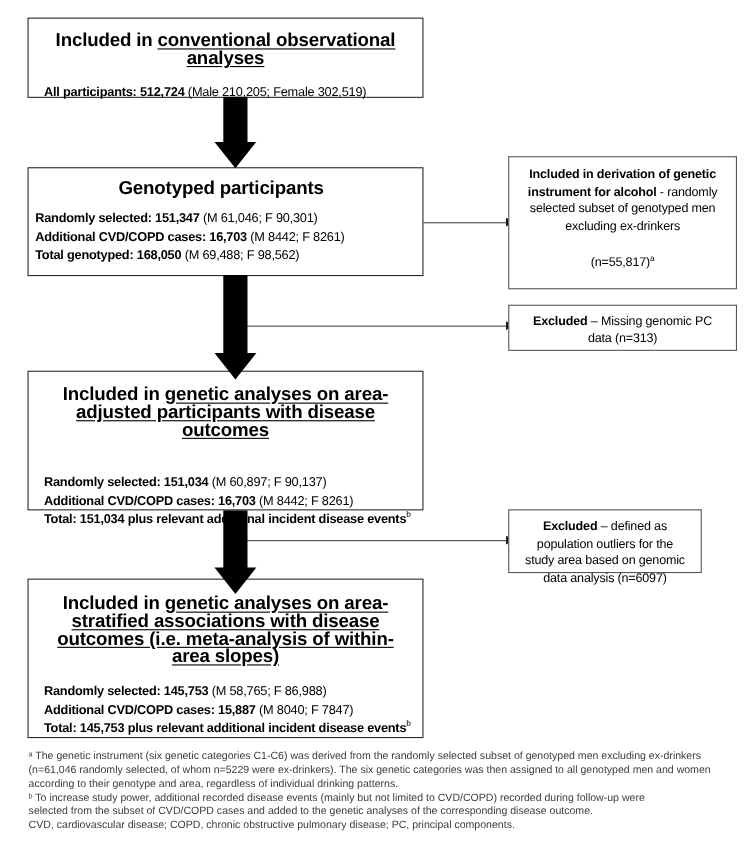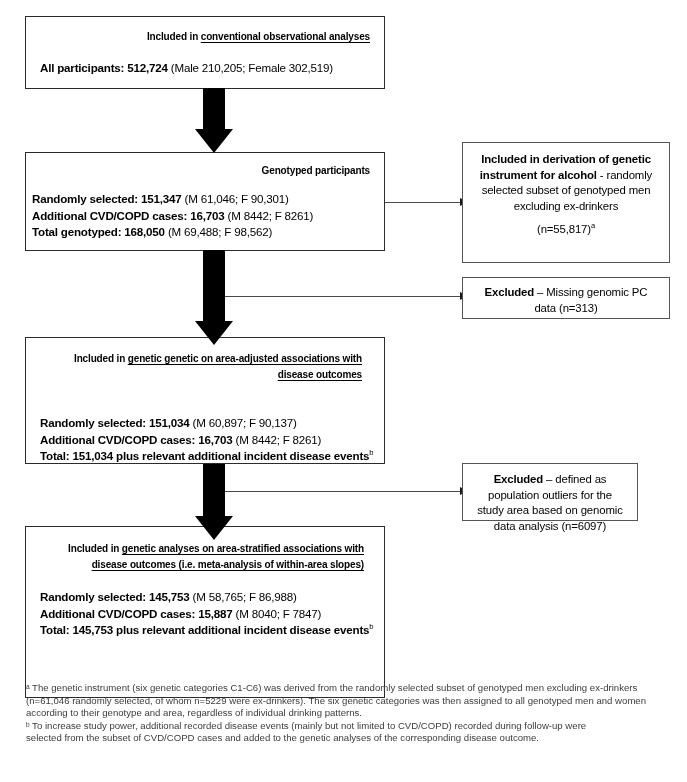--- a/index.html
+++ b/index.html
@@ -25,23 +25,23 @@
   }
   .node-main {
     border: 1px solid #2b2b2b;
   }
   .node-side {
     border: 1px solid #555555;
   }
 
   .hdr {
     font-weight: bold;
-    font-size: 10px;
+    font-size: 17px;
     line-height: 16px;
-    text-align: right;
+    text-align: center;
     letter-spacing: -0.15px;
   }
   .hdr u { text-decoration: underline; text-underline-offset: 1.5px; }
 
   .lines {
     font-size: 11.6px;
     line-height: 16.5px;
     text-align: left;
     letter-spacing: -0.2px;
   }
@@ -180,70 +180,71 @@
       <b>Additional CVD/COPD cases: 16,703</b><span> (M 8442; F 8261)</span>
     </div>
     <div class="ln">
       <b>Total genotyped: 168,050</b><span> (M 69,488; F 98,562)</span>
     </div>
   </div>
 </div>
 
 <div class="node node-main" style="left:25px; top:337px; width:360px; height:127px; padding:13px 14px 0 14px;">
   <div class="hdr" style="padding:0 8px;">
-    <span>Included in </span><u>genetic genetic on area-adjusted associations with disease outcomes</u>
+    <span>Included in </span><u>genetic analyses on area-adjusted participants with disease outcomes</u>
   </div>
   <div class="lines" style="margin-top:32px;">
     <div class="ln">
       <b>Randomly selected: 151,034</b><span> (M 60,897; F 90,137)</span>
     </div>
     <div class="ln">
       <b>Additional CVD/COPD cases: 16,703</b><span> (M 8442; F 8261)</span>
     </div>
     <div class="ln">
       <b>Total: 151,034 plus relevant additional incident disease events</b><sup>b</sup>
     </div>
   </div>
 </div>
 
-<div class="node node-main" style="left:25px; top:526px; width:360px; height:172px; padding:14px 14px 0 14px;">
+<div class="node node-main" style="left:25px; top:526px; width:360px; height:145px; padding:14px 14px 0 14px;">
   <div class="hdr" style="padding:0 6px;">
     <span>Included in </span><u>genetic analyses on area-stratified associations with disease outcomes (i.e. meta-analysis of within-area slopes)</u>
   </div>
   <div class="lines" style="margin-top:16px;">
     <div class="ln">
       <b>Randomly selected: 145,753</b><span> (M 58,765; F 86,988)</span>
     </div>
     <div class="ln">
       <b>Additional CVD/COPD cases: 15,887</b><span> (M 8040; F 7847)</span>
     </div>
     <div class="ln">
       <b>Total: 145,753 plus relevant additional incident disease events</b><sup>b</sup>
     </div>
   </div>
 </div>
 
 <div class="node node-side" style="left:462px; top:142px; width:208px; height:121px; padding:9px 11px 0 11px;">
   <div class="side-txt">
     <b>Included in derivation of genetic instrument for alcohol</b><span> - randomly selected subset of genotyped men excluding ex-drinkers</span>
   </div>
-  <div class="side-txt" style="margin-top:8px;">
+  <div class="side-txt" style="margin-top:18px;">
     <span>(n=55,817)</span><sup>a</sup>
   </div>
 </div>
 
 <div class="node node-side" style="left:462px; top:277px; width:208px; height:42px; padding:7px 13px 0 13px;">
   <div class="side-txt">
     <b>Excluded</b><span> – Missing genomic PC data (n=313)</span>
   </div>
 </div>
 
 <div class="node node-side" style="left:462px; top:463px; width:176px; height:58px; padding:8px 11px 0 11px;">
   <div class="side-txt">
     <b>Excluded</b><span> – defined as population outliers for the study area based on genomic data analysis (n=6097)</span>
   </div>
 </div>
 
 <div class="footnotes">
   <p>ᵃ The genetic instrument (six genetic categories C1-C6) was derived from the randomly selected subset of genotyped men excluding ex-drinkers (n=61,046 randomly selected, of whom n=5229 were ex-drinkers). The six genetic categories was then assigned to all genotyped men and women according to their genotype and area, regardless of individual drinking patterns.</p>
   <p>ᵇ To increase study power, additional recorded disease events (mainly but not limited to CVD/COPD) recorded during follow-up were</p>
   <p>selected from the subset of CVD/COPD cases and added to the genetic analyses of the corresponding disease outcome.</p>
+  <p>CVD, cardiovascular disease; COPD, chronic obstructive pulmonary disease; PC, principal components.</p>
 </div>
 
 </body></html>

